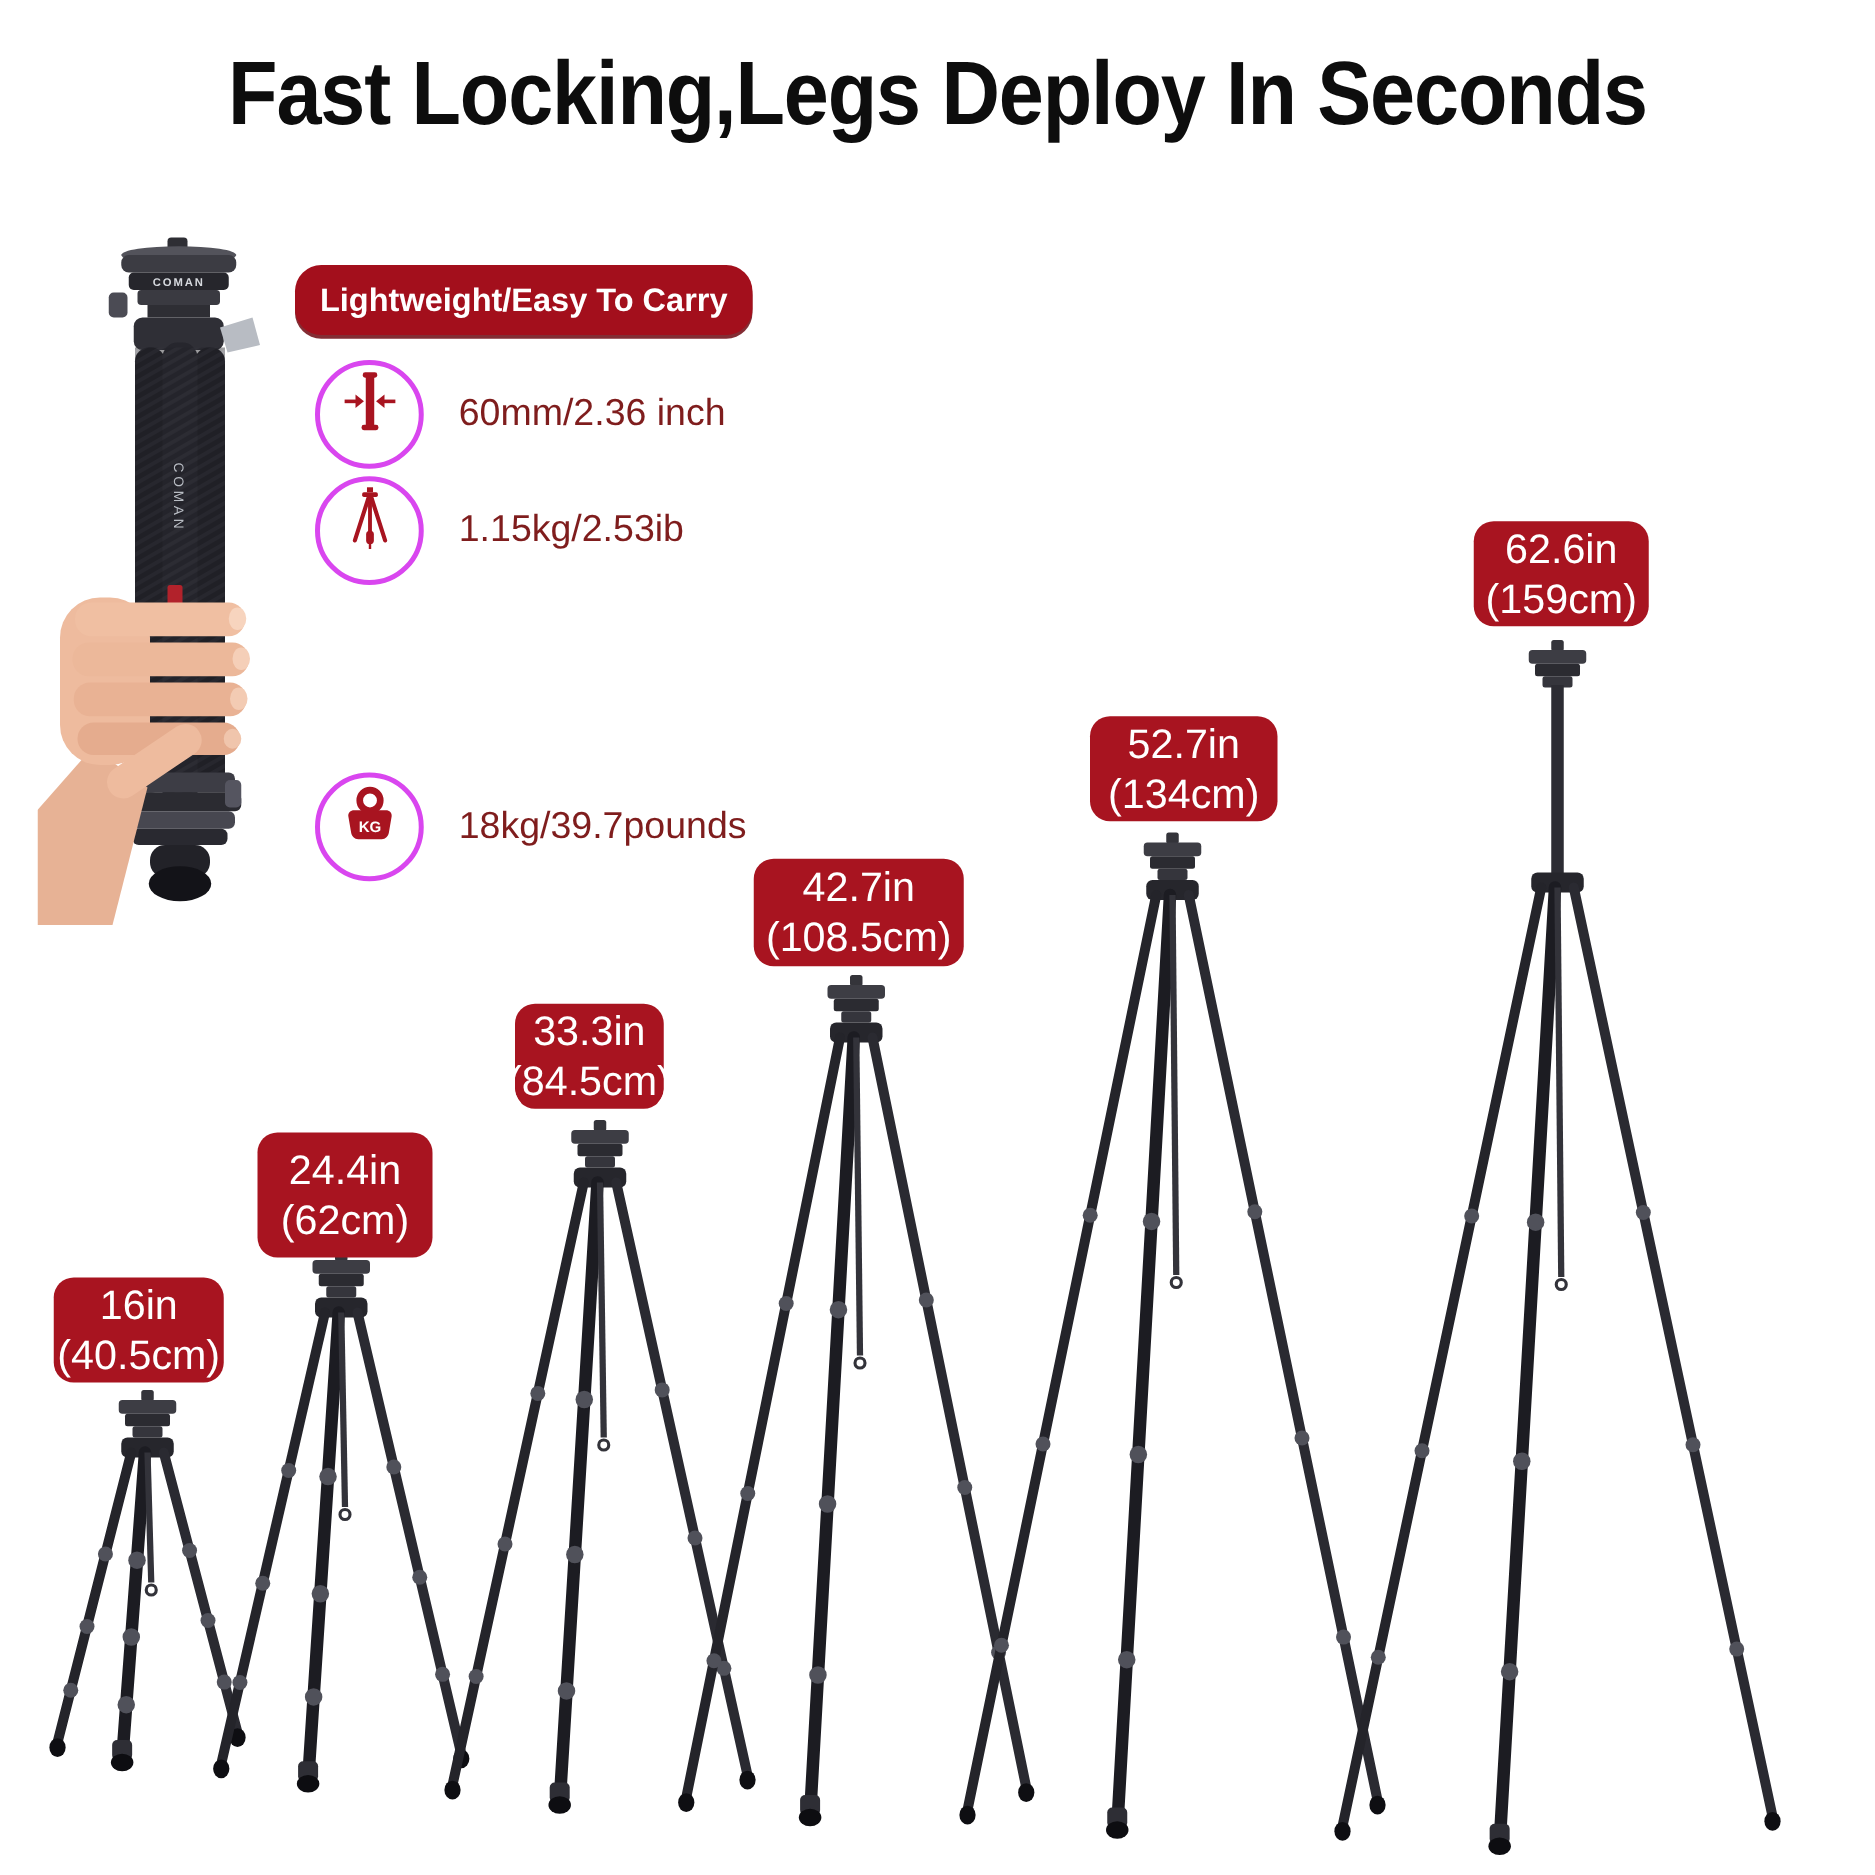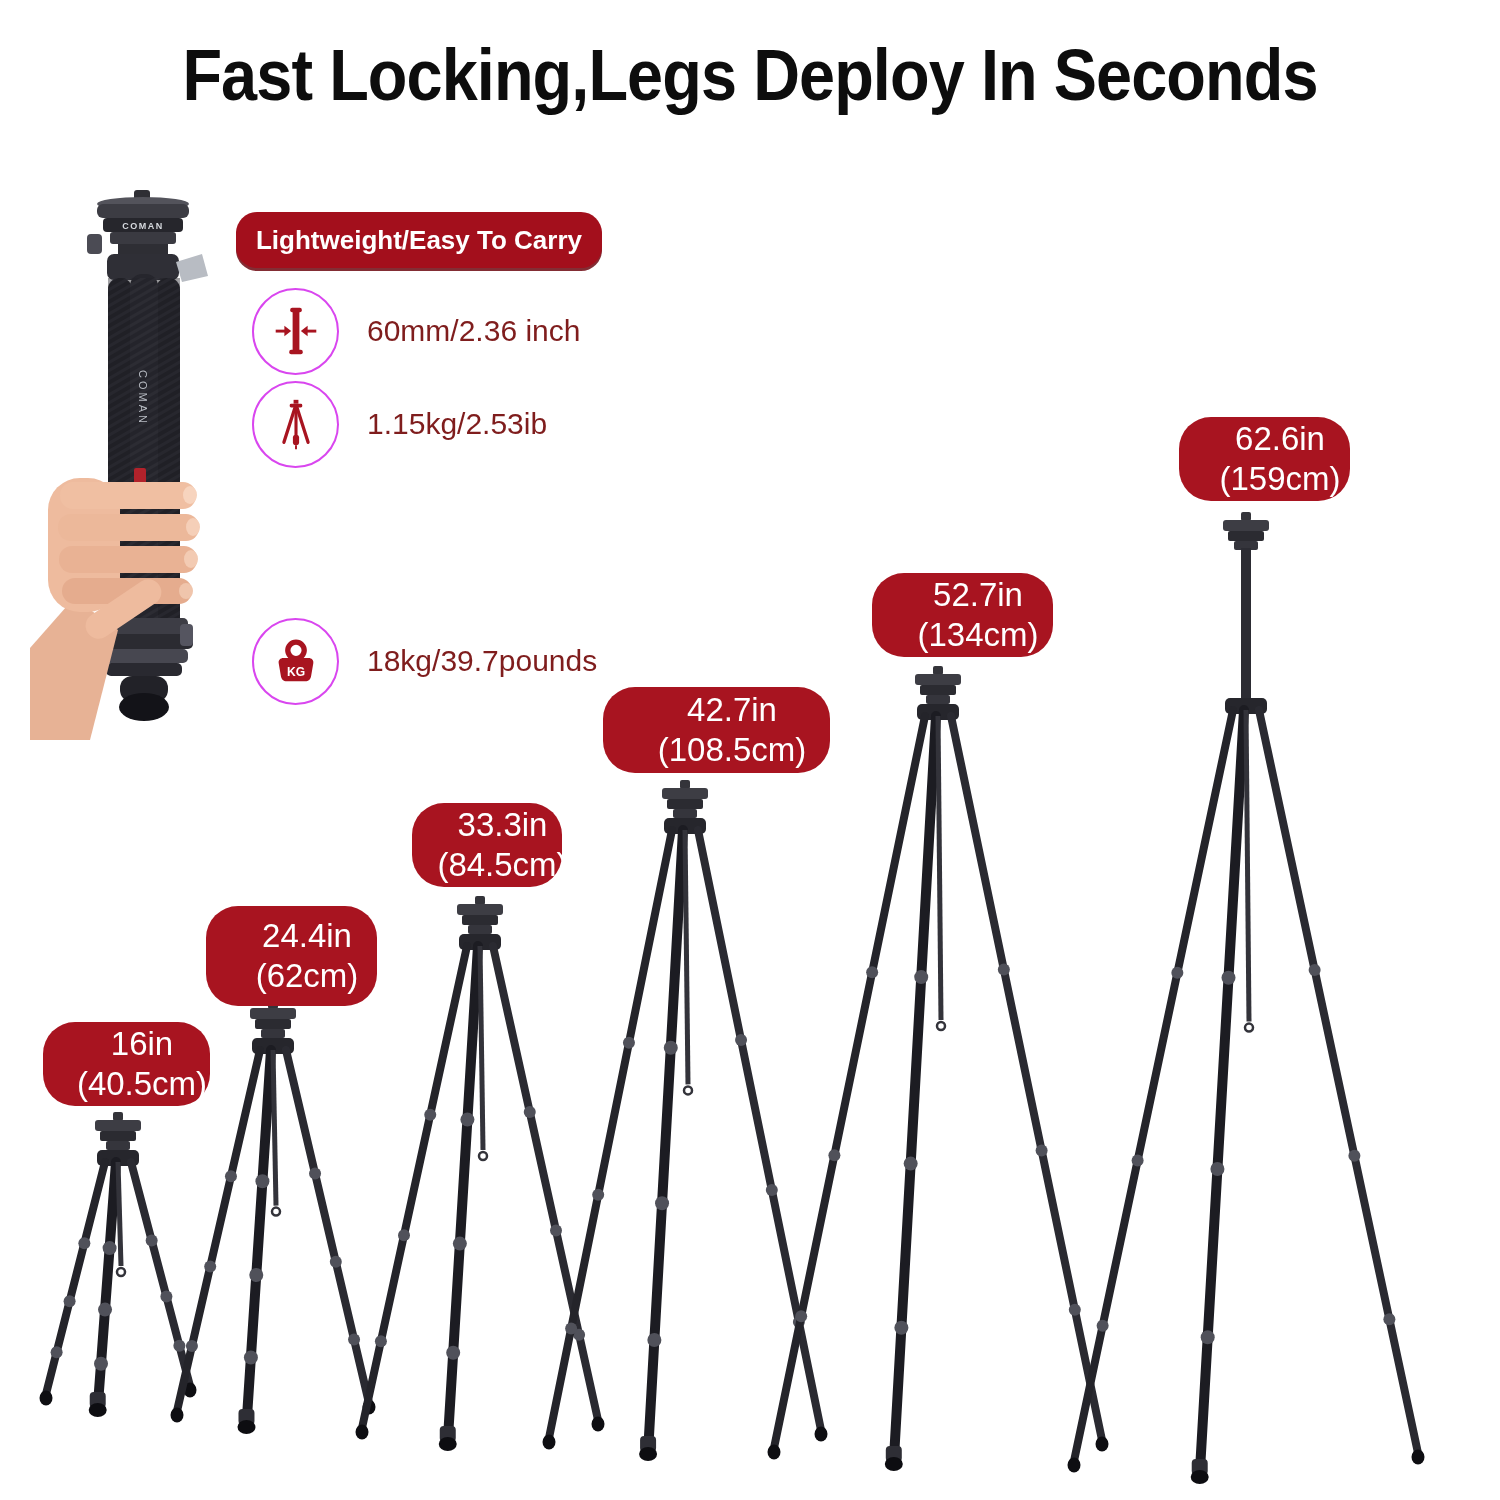--- a/index.html
+++ b/index.html
@@ -6,27 +6,27 @@
   .page{position:relative;width:1500px;height:1500px;background:#ffffff;overflow:hidden;
         font-family:"Liberation Sans",sans-serif;}
   .title{position:absolute;top:34px;left:0;width:100%;text-align:center;
          font-size:72px;font-weight:800;color:#0d0d0d;letter-spacing:-1px;
          transform:scaleX(0.9);white-space:nowrap;}
   .badge{position:absolute;left:236px;top:212px;width:366px;height:56px;
          background:#a30f1c;border-radius:21px;color:#fff;font-weight:700;font-size:26px;
          display:flex;align-items:center;justify-content:center;
          box-shadow:0 3px 0 rgba(109,8,17,.85);}
   .spec-row{position:absolute;left:252px;display:flex;align-items:center;gap:28px;height:88px;}
-  .spec-icon{width:87px;height:87px;border:2px solid #d946ef;border-radius:50%;
-             box-sizing:border-box;display:flex;align-items:center;justify-content:center;
+  .spec-icon{width:87px;height:87px;border:4px solid #d946ef;border-radius:50%;
+             box-sizing:border-box;display:flex;align-items:flex-start;justify-content:center;
              background:#fff;flex:0 0 auto;}
   .spec-text{font-size:30px;color:#7f1d1d;white-space:nowrap;}
-  .h-label{position:absolute;background:#a81420;border-radius:32px;color:#fff;
+  .h-label{position:absolute;background:#a81420;border-radius:16px;color:#fff;
            display:flex;flex-direction:column;align-items:center;justify-content:center;
-           font-size:33px;line-height:40px;z-index:5;text-align:center;padding-left:31px;}
+           font-size:33px;line-height:40px;z-index:5;text-align:center;}
   .hand-svg{position:absolute;left:30px;top:180px;z-index:2;}
 </style>
 </head>
 <body>
 
 <div class="page" id="stage">
 
   <div class="title">Fast Locking,Legs Deploy In Seconds</div>
 
   <svg class="hand-svg" width="230" height="560" viewBox="0 0 230 560">
@@ -125,21 +125,21 @@
     <span>(40.5cm)</span>
   </div>
   <div class="h-label" style="left:206px;top:906px;width:140px;height:100px">
     <span>24.4in</span>
     <span>(62cm)</span>
   </div>
   <div class="h-label" style="left:412px;top:803px;width:119px;height:84px">
     <span>33.3in</span>
     <span>(84.5cm)</span>
   </div>
-  <div class="h-label" style="left:603px;top:687px;width:196px;height:86px">
+  <div class="h-label" style="left:603px;top:687px;width:168px;height:86px">
     <span>42.7in</span>
     <span>(108.5cm)</span>
   </div>
   <div class="h-label" style="left:872px;top:573px;width:150px;height:84px">
     <span>52.7in</span>
     <span>(134cm)</span>
   </div>
   <div class="h-label" style="left:1179px;top:417px;width:140px;height:84px">
     <span>62.6in</span>
     <span>(159cm)</span>

